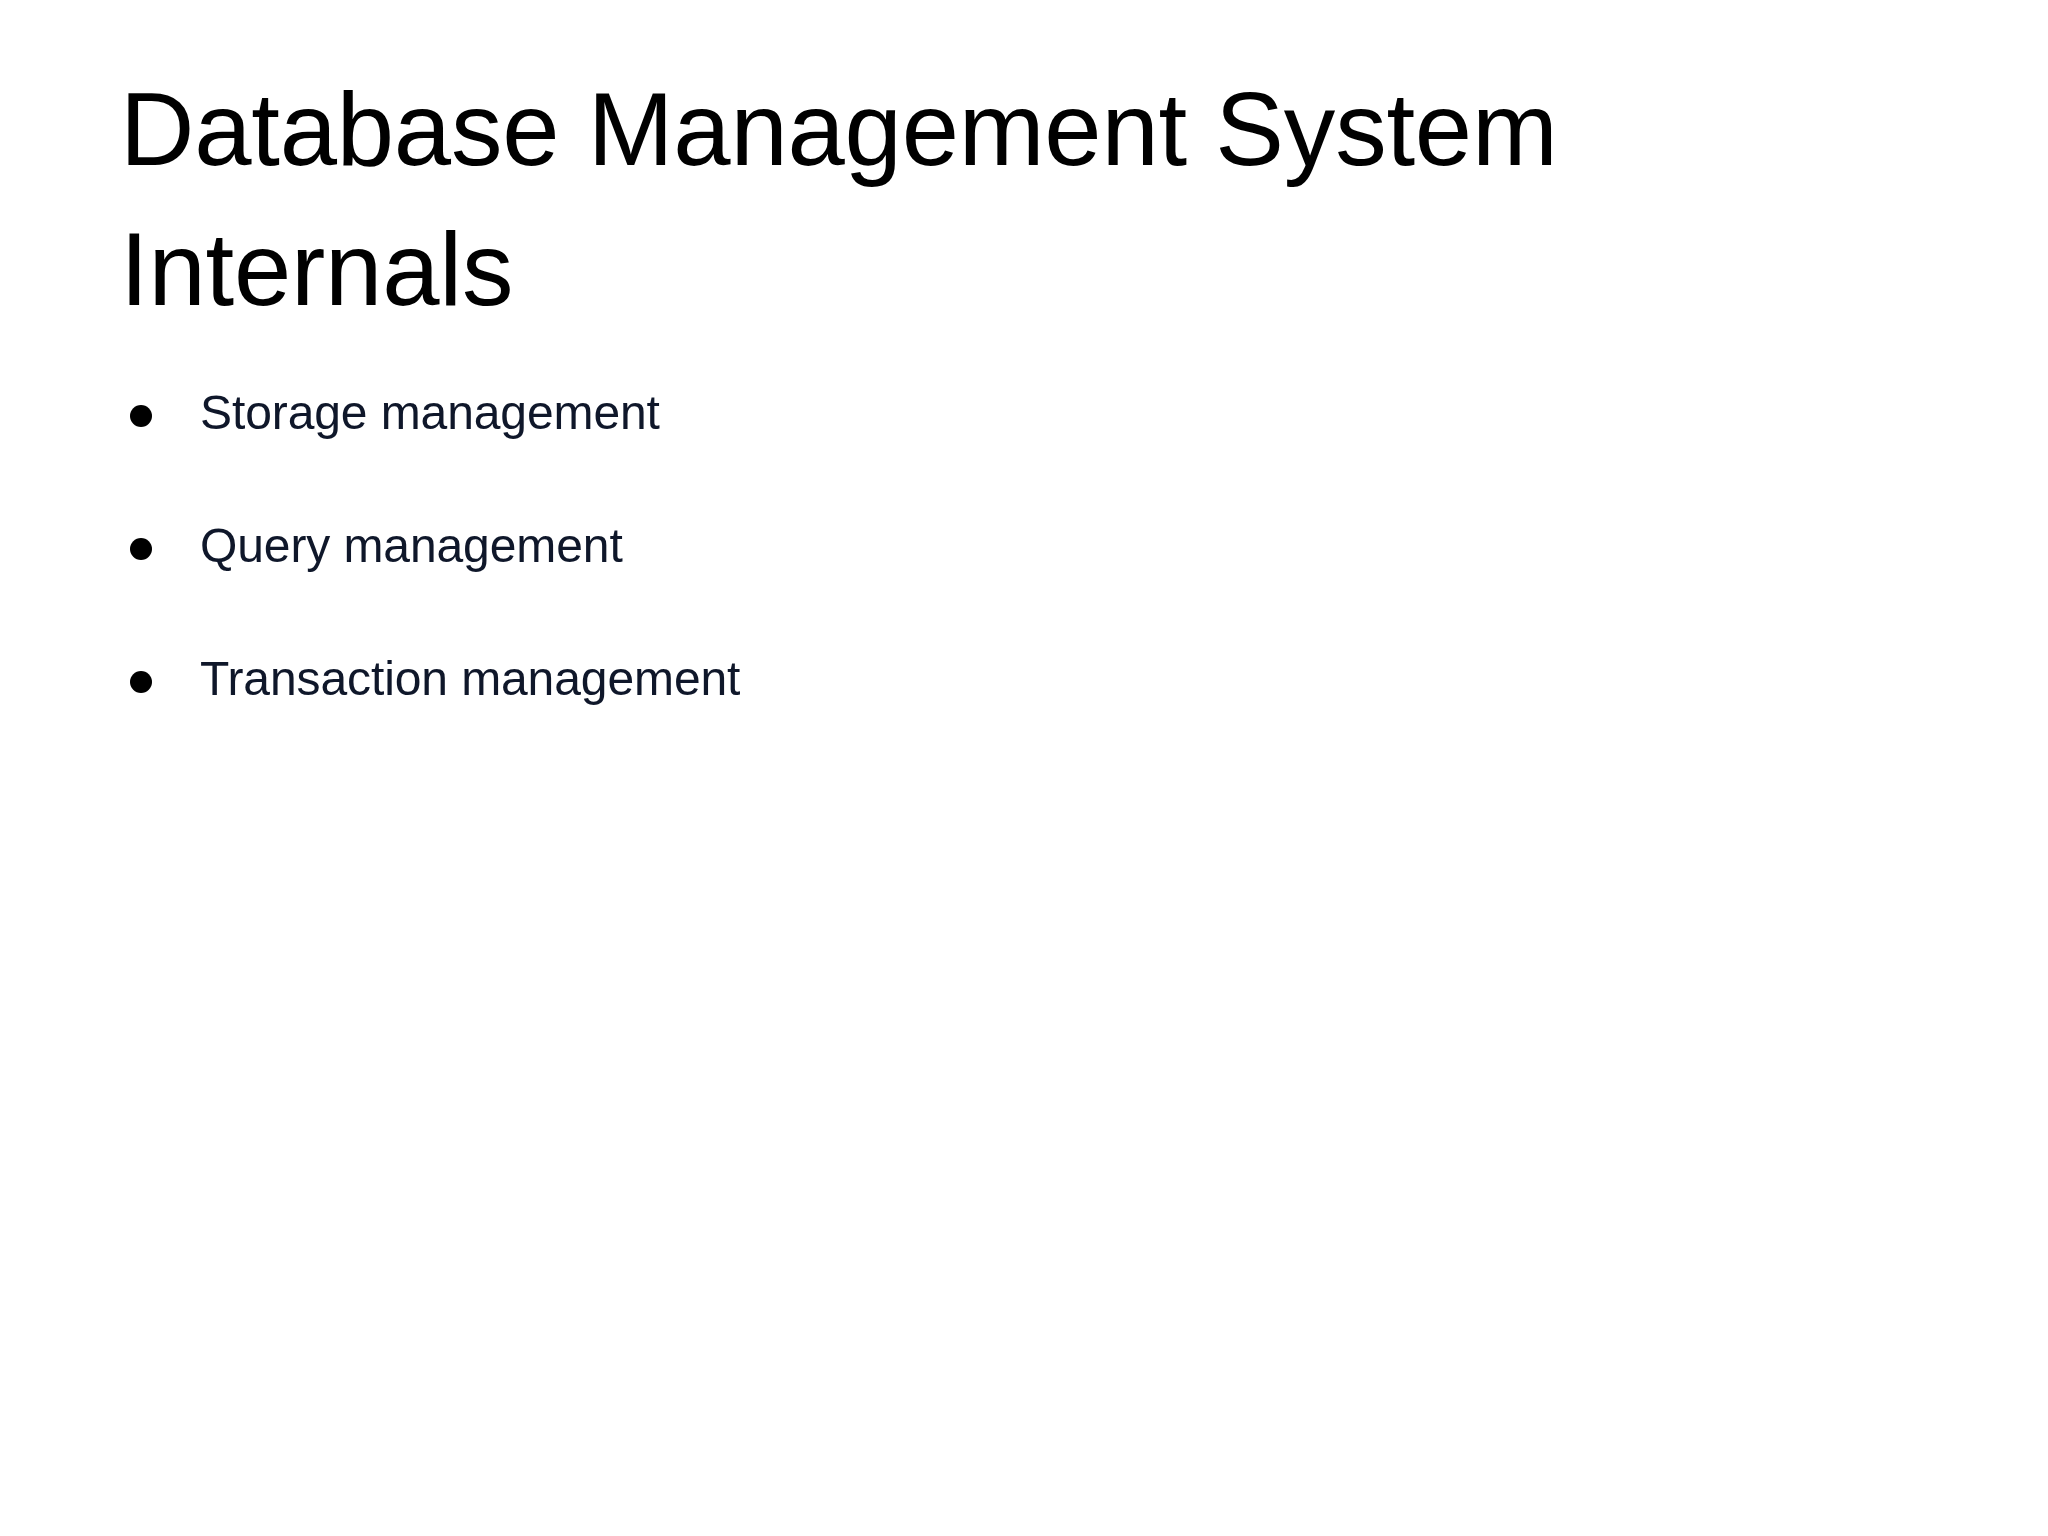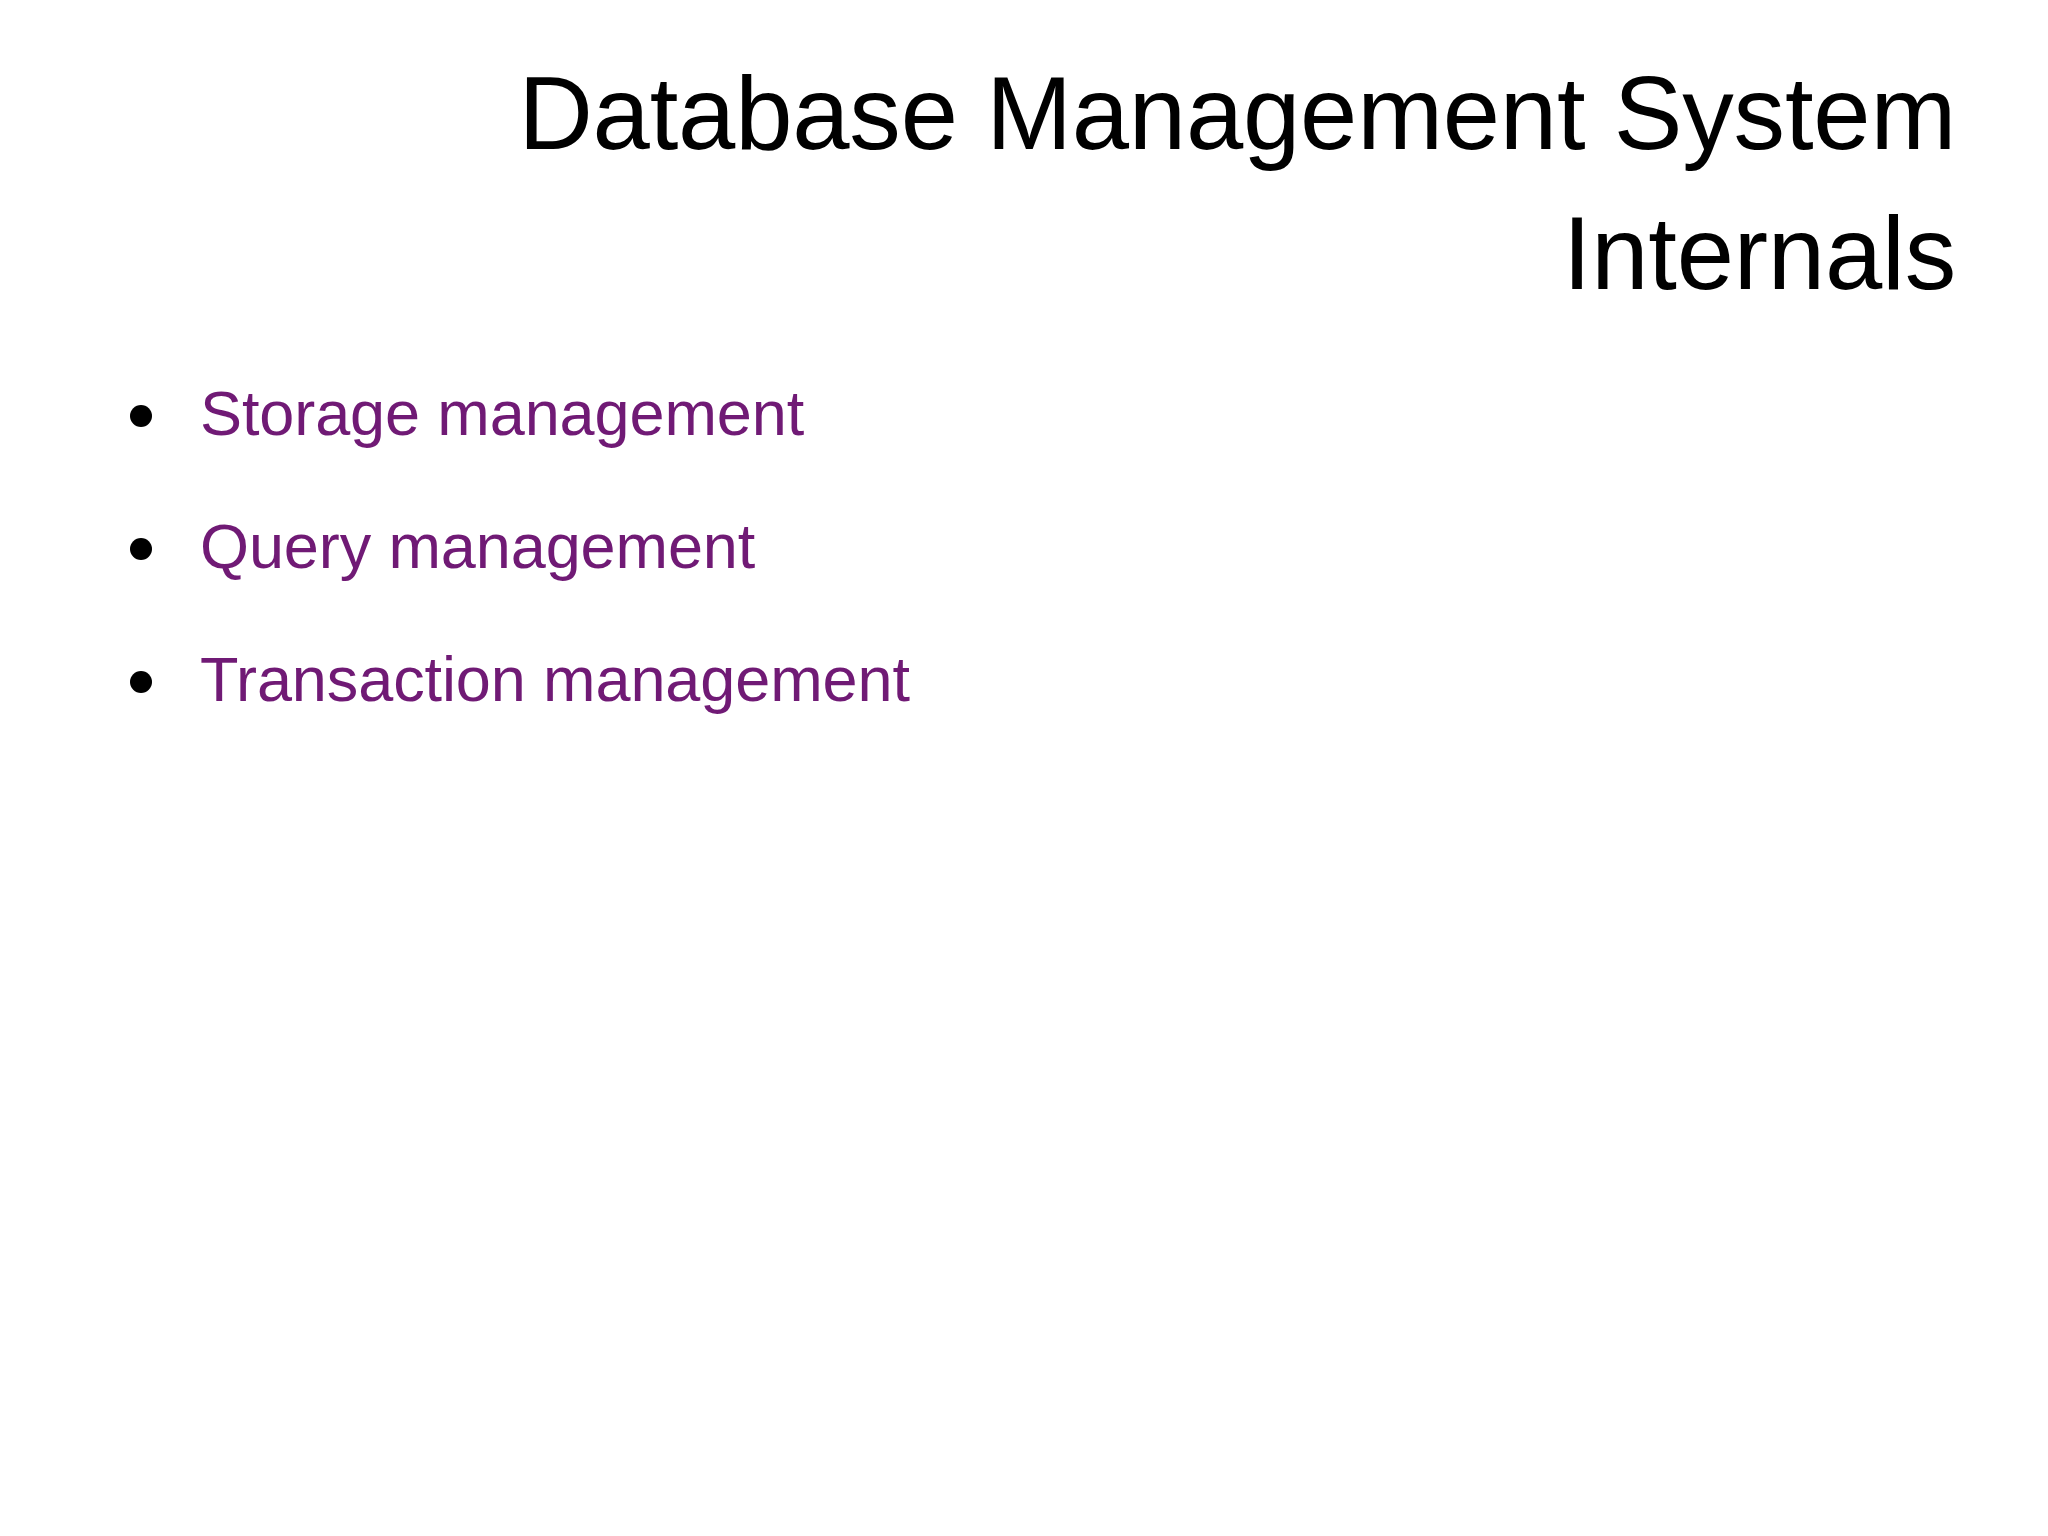--- a/index.html
+++ b/index.html
@@ -16,23 +16,23 @@
     background: #ffffff;
     overflow: hidden;
     font-family: "Liberation Sans", sans-serif;
     -webkit-font-smoothing: antialiased;
   }
 
   
   #title-block {
     position: absolute;
     left: 120px;
-    top: 44px;
+    top: 60px;
     width: 1836px;
-    text-align: right;
+    text-align: left;
   }
 
   #slide-title {
     margin: 0;
     padding: 0;
     font-family: "Liberation Sans", sans-serif;
     font-weight: 400;
     font-size: 103px;
     line-height: 140px;
     letter-spacing: -0.2px;
@@ -65,24 +65,24 @@
     top: 37px;
     width: 22px;
     height: 22px;
     border-radius: 50%;
     background: #000000;
   }
 
   .bullet-text {
     font-family: "Liberation Sans", sans-serif;
     font-weight: 400;
-    font-size: 63px;
+    font-size: 48px;
     line-height: 90px;
     letter-spacing: -0.1px;
-    color: #701a75;
+    color: #0f172a;
     white-space: nowrap;
   }
 </style>
 </head>
 <body>
 
 <div id="slide">
 
   <div id="title-block">
     <h1 id="slide-title">Database Management System Internals</h1>

